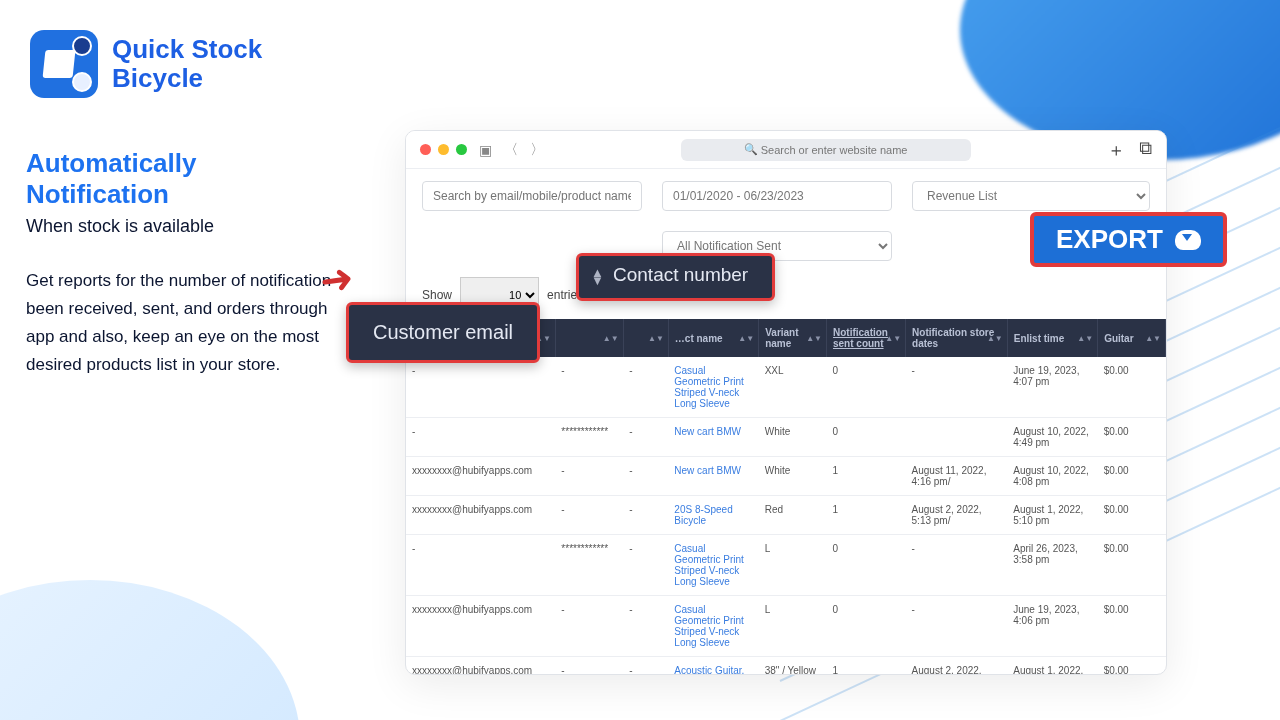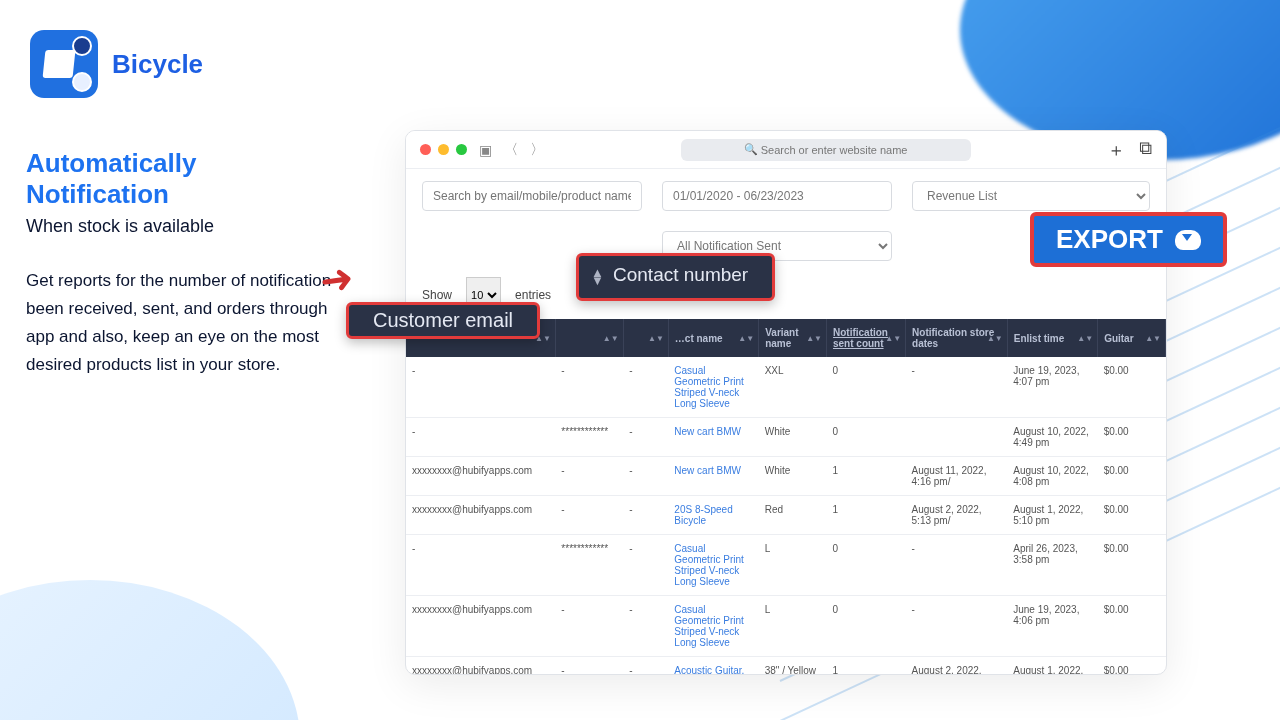--- a/index.html
+++ b/index.html
@@ -90,41 +90,41 @@
 .filters {
   padding: 12px 16px 0 16px;
   display: grid; grid-template-columns: 220px 230px 1fr; gap: 20px;
 }
 .filters input, .filters select, .filters .sel {
   width:100%; height:30px; border:1px solid #d8dbe0; border-radius:4px;
   padding:0 10px; font-size:12px; color:#777; background:#fff;
 }
 .show-entries {
   padding: 16px 16px 6px 16px; font-size:12px; color:#444;
-  display:flex; align-items:center; gap:14px;
-}
-.show-entries select { height:36px; border:1px solid #ccc; font-size:11px; }
+  display:flex; align-items:center; gap:8px;
+}
+.show-entries select { height:36px; border:1px solid #ccc; font-size:11px;padding-left:44px; }
 .tbl { width: calc(100% - 0px); border-collapse:collapse; font-size:10px; }
 .tbl thead th {
   background:#2a3246; color:#b8c0d4; font-weight:600;
   text-align:left; padding:8px 6px; border-right:1px solid #3a4258;
   position:relative;
 }
 .tbl thead th .sort { position:absolute; right:4px; top:50%; transform:translateY(-50%); font-size:8px; color:#8a92a8; }
 .tbl tbody td {
   padding:8px 6px; border-bottom:1px solid #eceef2; color:#555; vertical-align:top;
 }
 .tbl tbody td.link { color:#3a7de0; }
 .callout {
   position:absolute; background:#2a3246; color:#e4e8f2;
   border:3px solid #e23b3b; border-radius:6px;
   padding:10px 20px; font-size:18px; white-space:nowrap;
   box-shadow:0 4px 12px rgba(0,0,0,.25);
 }
-.callout.c1 { left:346px; top:302px; padding:4px 24px; font-size:20px; }
+.callout.c1 { left:346px; top:302px; padding:16px 24px; font-size:20px; }
 .callout.c2 { left:576px; top:253px; font-size:19px; padding:8px 24px 12px 34px; }
 .callout.c2 .sorti { position:absolute; left:12px; top:50%; transform:translateY(-50%); font-size:13px; color:#aeb4c4; line-height:0.6; }
 .export-btn {
   position:absolute; left:1030px; top:212px;
   background:#1d6fd6; color:#fff; border:4px solid #e23b3b; border-radius:6px;
   padding:8px 22px; font-size:26px; font-weight:600;
   display:flex; align-items:center; gap:12px;
 }
 .export-btn .cloud { width:26px; height:20px; background:#fff; border-radius:10px 10px 8px 8px; position:relative; }
 .export-btn .cloud::before { content:""; position:absolute; left:7px; top:4px; width:0; height:0; border-left:5px solid transparent; border-right:5px solid transparent; border-top:7px solid #1d6fd6; }
@@ -147,20 +147,21 @@
   <div class="line" style="top:360px"></div>
     <div class="line" style="top:400px"></div>
 </div>
 
 <div class="logo-area">
   <div class="logo-icon">
     <span class="dot1"></span>
       <span class="dot2"></span>
   </div>
   <div class="logo-text">
+    <div>Quick Stock</div>
     <div>Bicycle</div>
   </div>
 </div>
 
 <div class="promo">
   <h2>Automatically Notification</h2>
   <div class="sub">When stock is available</div>
   <p>Get reports for the number of notification been received, sent, and orders through app and also, keep an eye on the most desired products list in your store.</p>
 </div>
 

